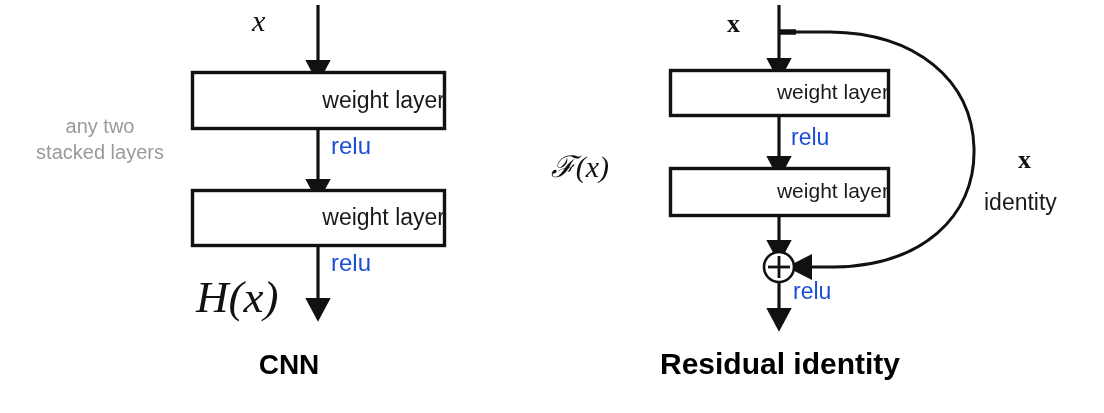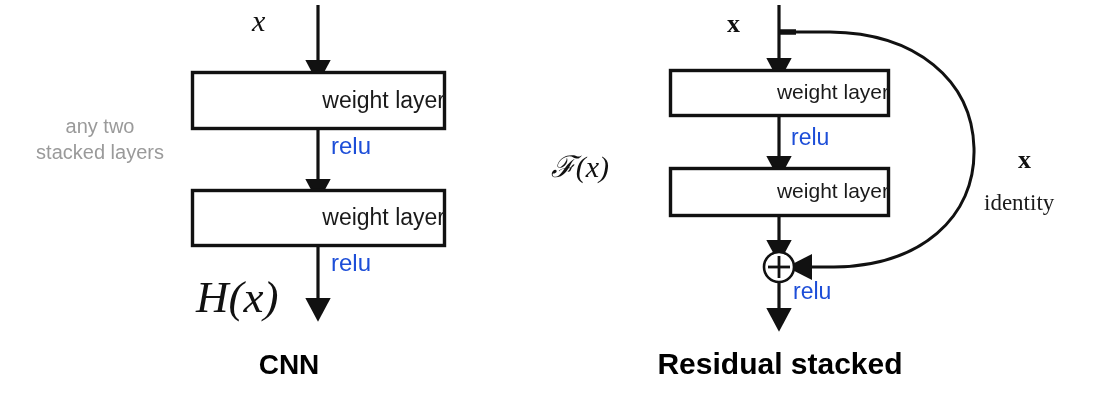--- a/index.html
+++ b/index.html
@@ -57,21 +57,21 @@
     font-weight: bold;
     color: #111111;
   }
   .caption {
     font-family: "Liberation Sans", sans-serif;
     font-weight: bold;
     color: #000000;
     text-align: center;
   }
   .identity-text {
-    font-family: Liberation Serif, serif;
+    font-family: Liberation Sans, sans-serif;
     font-size: 23px;
     color: #1a1a1a;
   }
   .script-f {
     font-family: "Liberation Serif", serif;
     font-style: italic;
     color: #111111;
   }
 </style>
 </head>
@@ -147,15 +147,15 @@
 
   <div class="lbl box-text" style="left:670px; top:180px; width:219px; font-size:21px;">weight layer</div>
 
 
   <div class="lbl relu-text" style="left:793px; top:280px; font-size:23px;">relu</div>
 
   <div class="lbl bold-x" style="left:1018px; top:147px; font-size:26px;">x</div>
 
   <div class="lbl identity-text" style="left:984px; top:191px;">identity</div>
 
-  <div class="lbl caption" style="left:620px; top:349px; width:320px; font-size:30px;">Residual stacked</div>
+  <div class="lbl caption" style="left:620px; top:349px; width:320px; font-size:30px;">Residual identity</div>
 
 </div>
 
 </body></html>

